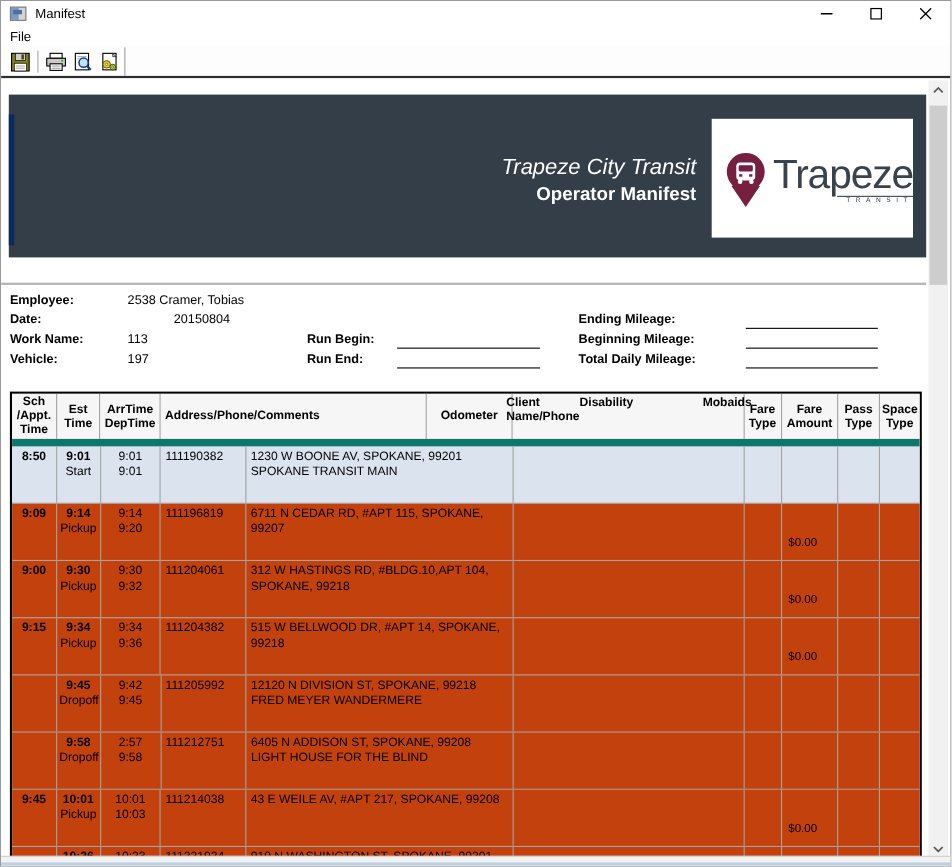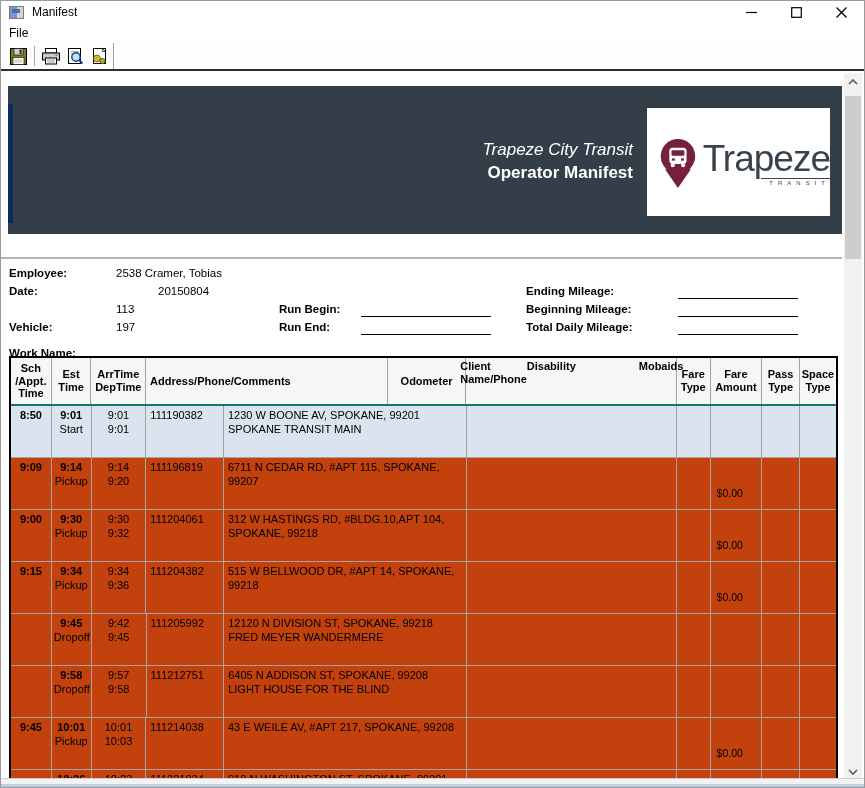--- a/index.html
+++ b/index.html
@@ -26,40 +26,40 @@
   .tb-btn { width:24px; height:24px; display:flex; align-items:center; justify-content:center; }
   .tb-sep { width:1px; height:20px; background:#a8a8a8; margin:0 4px; }
 
   
   .report { position:absolute; left:0; top:72px; width:843px; height:707px; background:#fff; overflow:hidden; }
 
   
   .banner { position:absolute; left:7px; top:13px; width:834px; height:148px; background:#333e48; }
   .banner-strip { position:absolute; left:0; top:18px; width:5px; height:119px; background:#0c2a5e; }
   .banner-titles { position:absolute; right:209px; top:53px; text-align:right; color:#fff; }
-  .banner-company { font-size:17px; font-style:italic; line-height:1.3; }
+  .banner-company { font-size:20px; font-style:italic; line-height:1.3; }
   .banner-report { font-size:17px; font-weight:bold; line-height:1.4; }
   .logo-box { position:absolute; left:639px; top:22px; width:183px; height:108px; background:#fff; display:flex; align-items:center; padding-left:12px; }
   .logo-pin { position:relative; width:46px; height:60px; margin-top:4px; }
   .logo-word-wrap { margin-left:4px; margin-top:2px; }
   .logo-word { font-size:37px; font-weight:normal; color:#3a434c; letter-spacing:-1px; line-height:1; }
   .logo-sub { font-size:6px; letter-spacing:5px; color:#3a434c; text-align:right; margin-top:1px; border-top:1px solid #3a434c; padding-top:1px; margin-left:58px; }
 
   
   .divider { position:absolute; left:0; top:184px; width:841px; height:2px; background:#b3b3b3; }
 
   
   .info-row { position:absolute; left:0; height:18px; font-size:11.5px; color:#000; }
   .ilabel { position:absolute; font-weight:bold; white-space:nowrap; }
   .ivalue { position:absolute; white-space:nowrap; }
   .uline { position:absolute; border-bottom:1px solid #000; height:14px; }
 
   
   .mtable { position:absolute; left:8px; top:283px; width:829px; border:2px solid #000; background:#fff; font-size:11px; color:#000; }
-  .thead { display:flex; height:48px; background:#f6f6f6; border-bottom:2px solid #0f766e; }
+  .thead { display:flex; height:48px; background:#f6f6f6; border-bottom:7px solid #0f766e; }
   .th { border-right:1px solid #a3a3a3; display:flex; align-items:center; justify-content:center; text-align:center; font-weight:bold; white-space:pre-line; line-height:1.18; padding:2px; }
   .th:last-child, .cell:last-child { border-right:none; }
   .th.left { justify-content:flex-start; text-align:left; padding-left:4px; }
   .th-client { align-items:stretch; justify-content:center; text-align:left; padding-left:4px; }
   .th-client .l2 { display:flex; }
   .th-client .l2 span:last-child { margin-left:63px; }
   .trow { display:flex; height:52px; border-bottom:1px solid #a3a3a3; background:#c2410c; }
   .trow.hl { background:#dbe3ee; }
   .trow:last-child { border-bottom:none; }
   .cell { border-right:1px solid #a3a3a3; padding:3px 2px; text-align:center; line-height:1.25; }
@@ -189,21 +189,21 @@
       <span class="ilabel" style="left:8px;">Employee:</span>
       <span class="ivalue" style="left:115px;">2538 Cramer, Tobias</span>
     </div>
     <div class="info-row" style="top:212px;">
       <span class="ilabel" style="left:8px;">Date:</span>
       <span class="ivalue" style="left:115px;margin-left:42px;">20150804</span>
       <span class="ilabel" style="left:525px;">Ending Mileage:</span>
       <span class="uline" style="left:677px; width:120px;"></span>
     </div>
     <div class="info-row" style="top:230px;">
-      <span class="ilabel" style="left:8px;margin-top:44px;">Work Name:</span>
+      <span class="ilabel" style="left:8px;">Work Name:</span>
       <span class="ivalue" style="left:115px;">113</span>
       <span class="ilabel" style="left:278px;">Run Begin:</span>
       <span class="uline" style="left:360px; width:130px;"></span>
       <span class="ilabel" style="left:525px;">Beginning Mileage:</span>
       <span class="uline" style="left:677px; width:120px;"></span>
     </div>
     <div class="info-row" style="top:248px;">
       <span class="ilabel" style="left:8px;">Vehicle:</span>
       <span class="ivalue" style="left:115px;">197</span>
       <span class="ilabel" style="left:278px;">Run End:</span>
@@ -342,21 +342,21 @@
             <div class="cell c-ptype"></div>
             <div class="cell c-stype"></div>
           </div>
           <div class="trow">
             <div class="cell c-sch bold"></div>
             <div class="cell c-est">
               <div class="bold">9:58</div>
               <div>Dropoff</div>
             </div>
             <div class="cell c-arrdep">
-              <div>9:57</div>
+              <div>2:57</div>
               <div>9:58</div>
             </div>
             <div class="cell c-odo left">111212751</div>
             <div class="cell c-addr left pre">6405 N ADDISON ST, SPOKANE, 99208
 LIGHT HOUSE FOR THE BLIND</div>
             <div class="cell c-client left"></div>
             <div class="cell c-ftype"></div>
             <div class="cell c-famt">
               <div class="famt"></div>
             </div>

